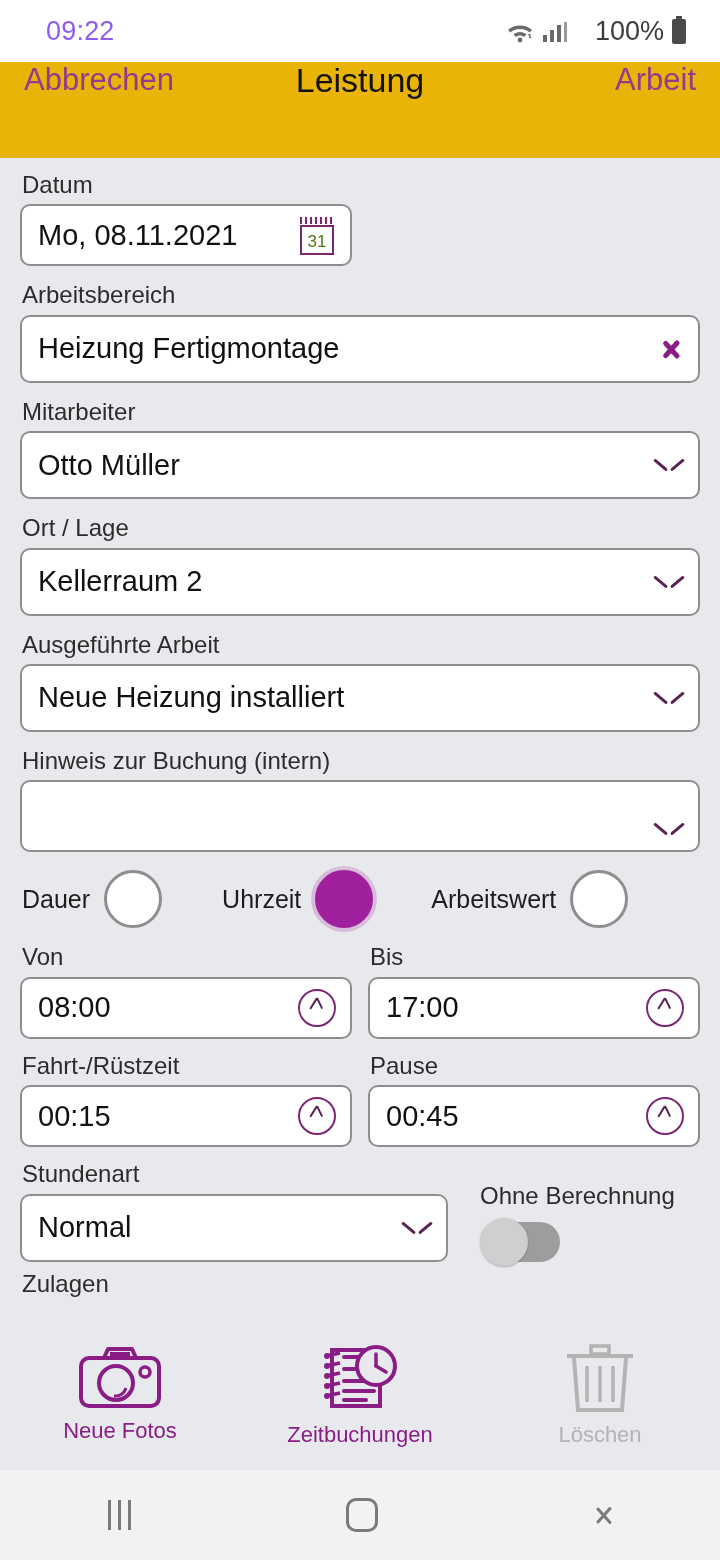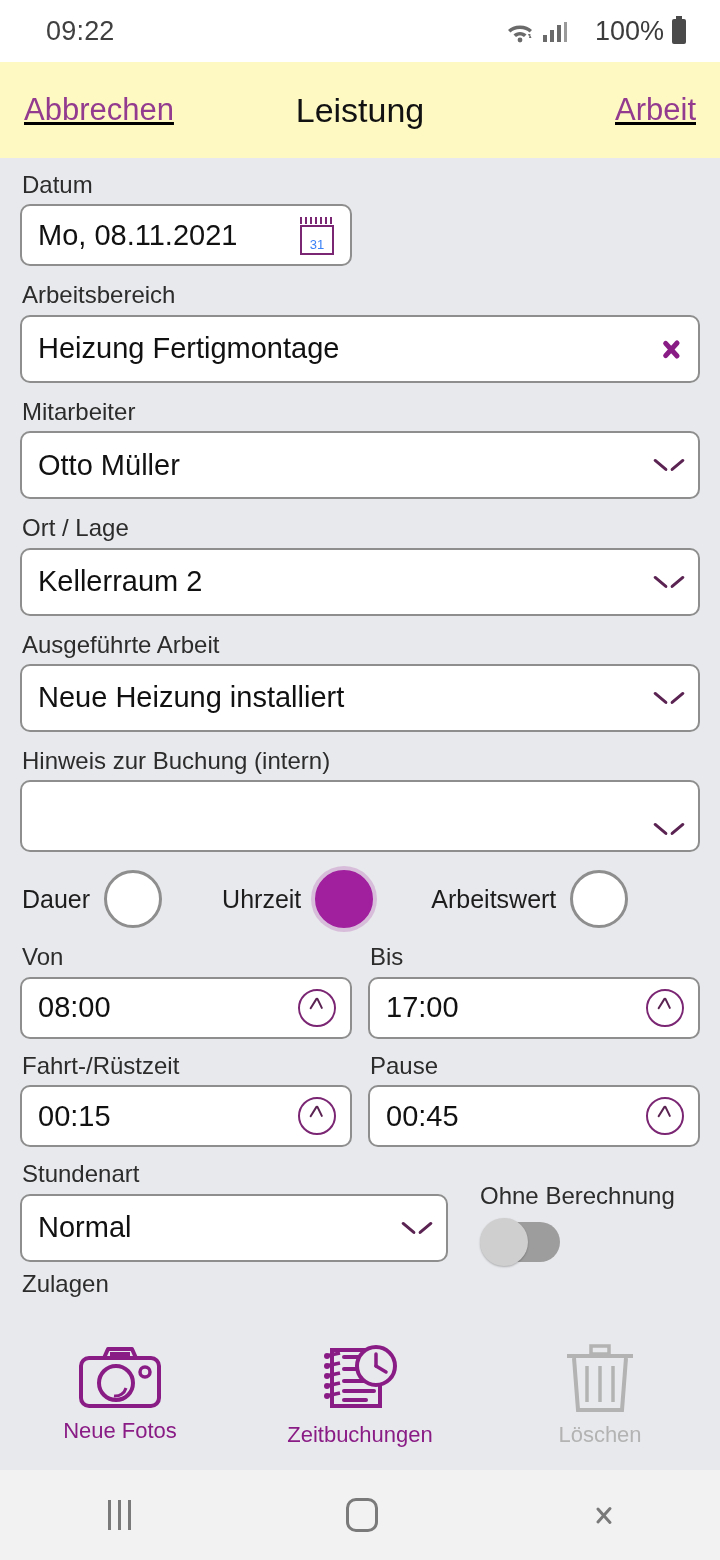--- a/index.html
+++ b/index.html
@@ -10,30 +10,29 @@
     overflow: hidden;
   }
   .phone { position: relative; width: 720px; height: 1560px; background: #E8E9EC; }
 
   
   .statusbar {
     height: 62px; background: #ffffff;
     display: flex; align-items: center; justify-content: space-between;
     padding: 0 32px 0 46px;
   }
-  .status-time { font-size: 27px; color: #404040; letter-spacing: .2px; }
+  .status-time { font-size: 27px; color: #8b5cf6; letter-spacing: .2px; }
   .status-right { display: flex; align-items: center; gap: 6px; }
   .status-pct { font-size: 27px; color: #3c3c3c; margin-left: 20px; }
 
   
   .header {
-    height: 96px; background: #fef9c3;
-    display: flex; align-items: center; justify-content: space-between;
+    height: 96px; background: #eab308;
+    display: flex; align-items: flex-start; justify-content: space-between;
     padding: 0 24px;
-    text-decoration: underline;
   }
   .hdr-link { font-size: 31px; color: #933B8E; white-space: nowrap; }
   .hdr-title {
     position: absolute; left: 0; right: 0; text-align: center;
     font-size: 34px; color: #121212; pointer-events: none;
   }
   .header-inner { position: relative; width: 100%; display: flex;
                   align-items: center; justify-content: space-between; }
 
   
@@ -81,21 +80,21 @@
   .cal-body {
     position: absolute; bottom: 0; left: 2px; width: 34px; height: 30px;
     border: 2px solid #7B2673; background: #fff;
   }
   .cal-top {
     position: absolute; top: 2px; left: 2px; width: 34px; height: 7px;
     background: repeating-linear-gradient(to right, #7B2673 0 2px, transparent 2px 5px);
   }
   .cal-num {
     position: absolute; bottom: 3px; left: 0; width: 38px; text-align: center;
-    font-size: 13px; color: #3b82f6; font-family: "Liberation Sans", sans-serif;
+    font-size: 17px; color: #4d7c0f; font-family: "Liberation Sans", sans-serif;
   }
 
   
   .clock-chev { width: 38px; height: 38px; flex: 0 0 auto; position: relative; }
   .clock-chev .ring {
     position: absolute; inset: 0; border: 2px solid #7B2673; border-radius: 50%;
   }
   .clock-chev .h1, .clock-chev .h2 {
     position: absolute; background: #5a2352; border-radius: 2px;
   }

